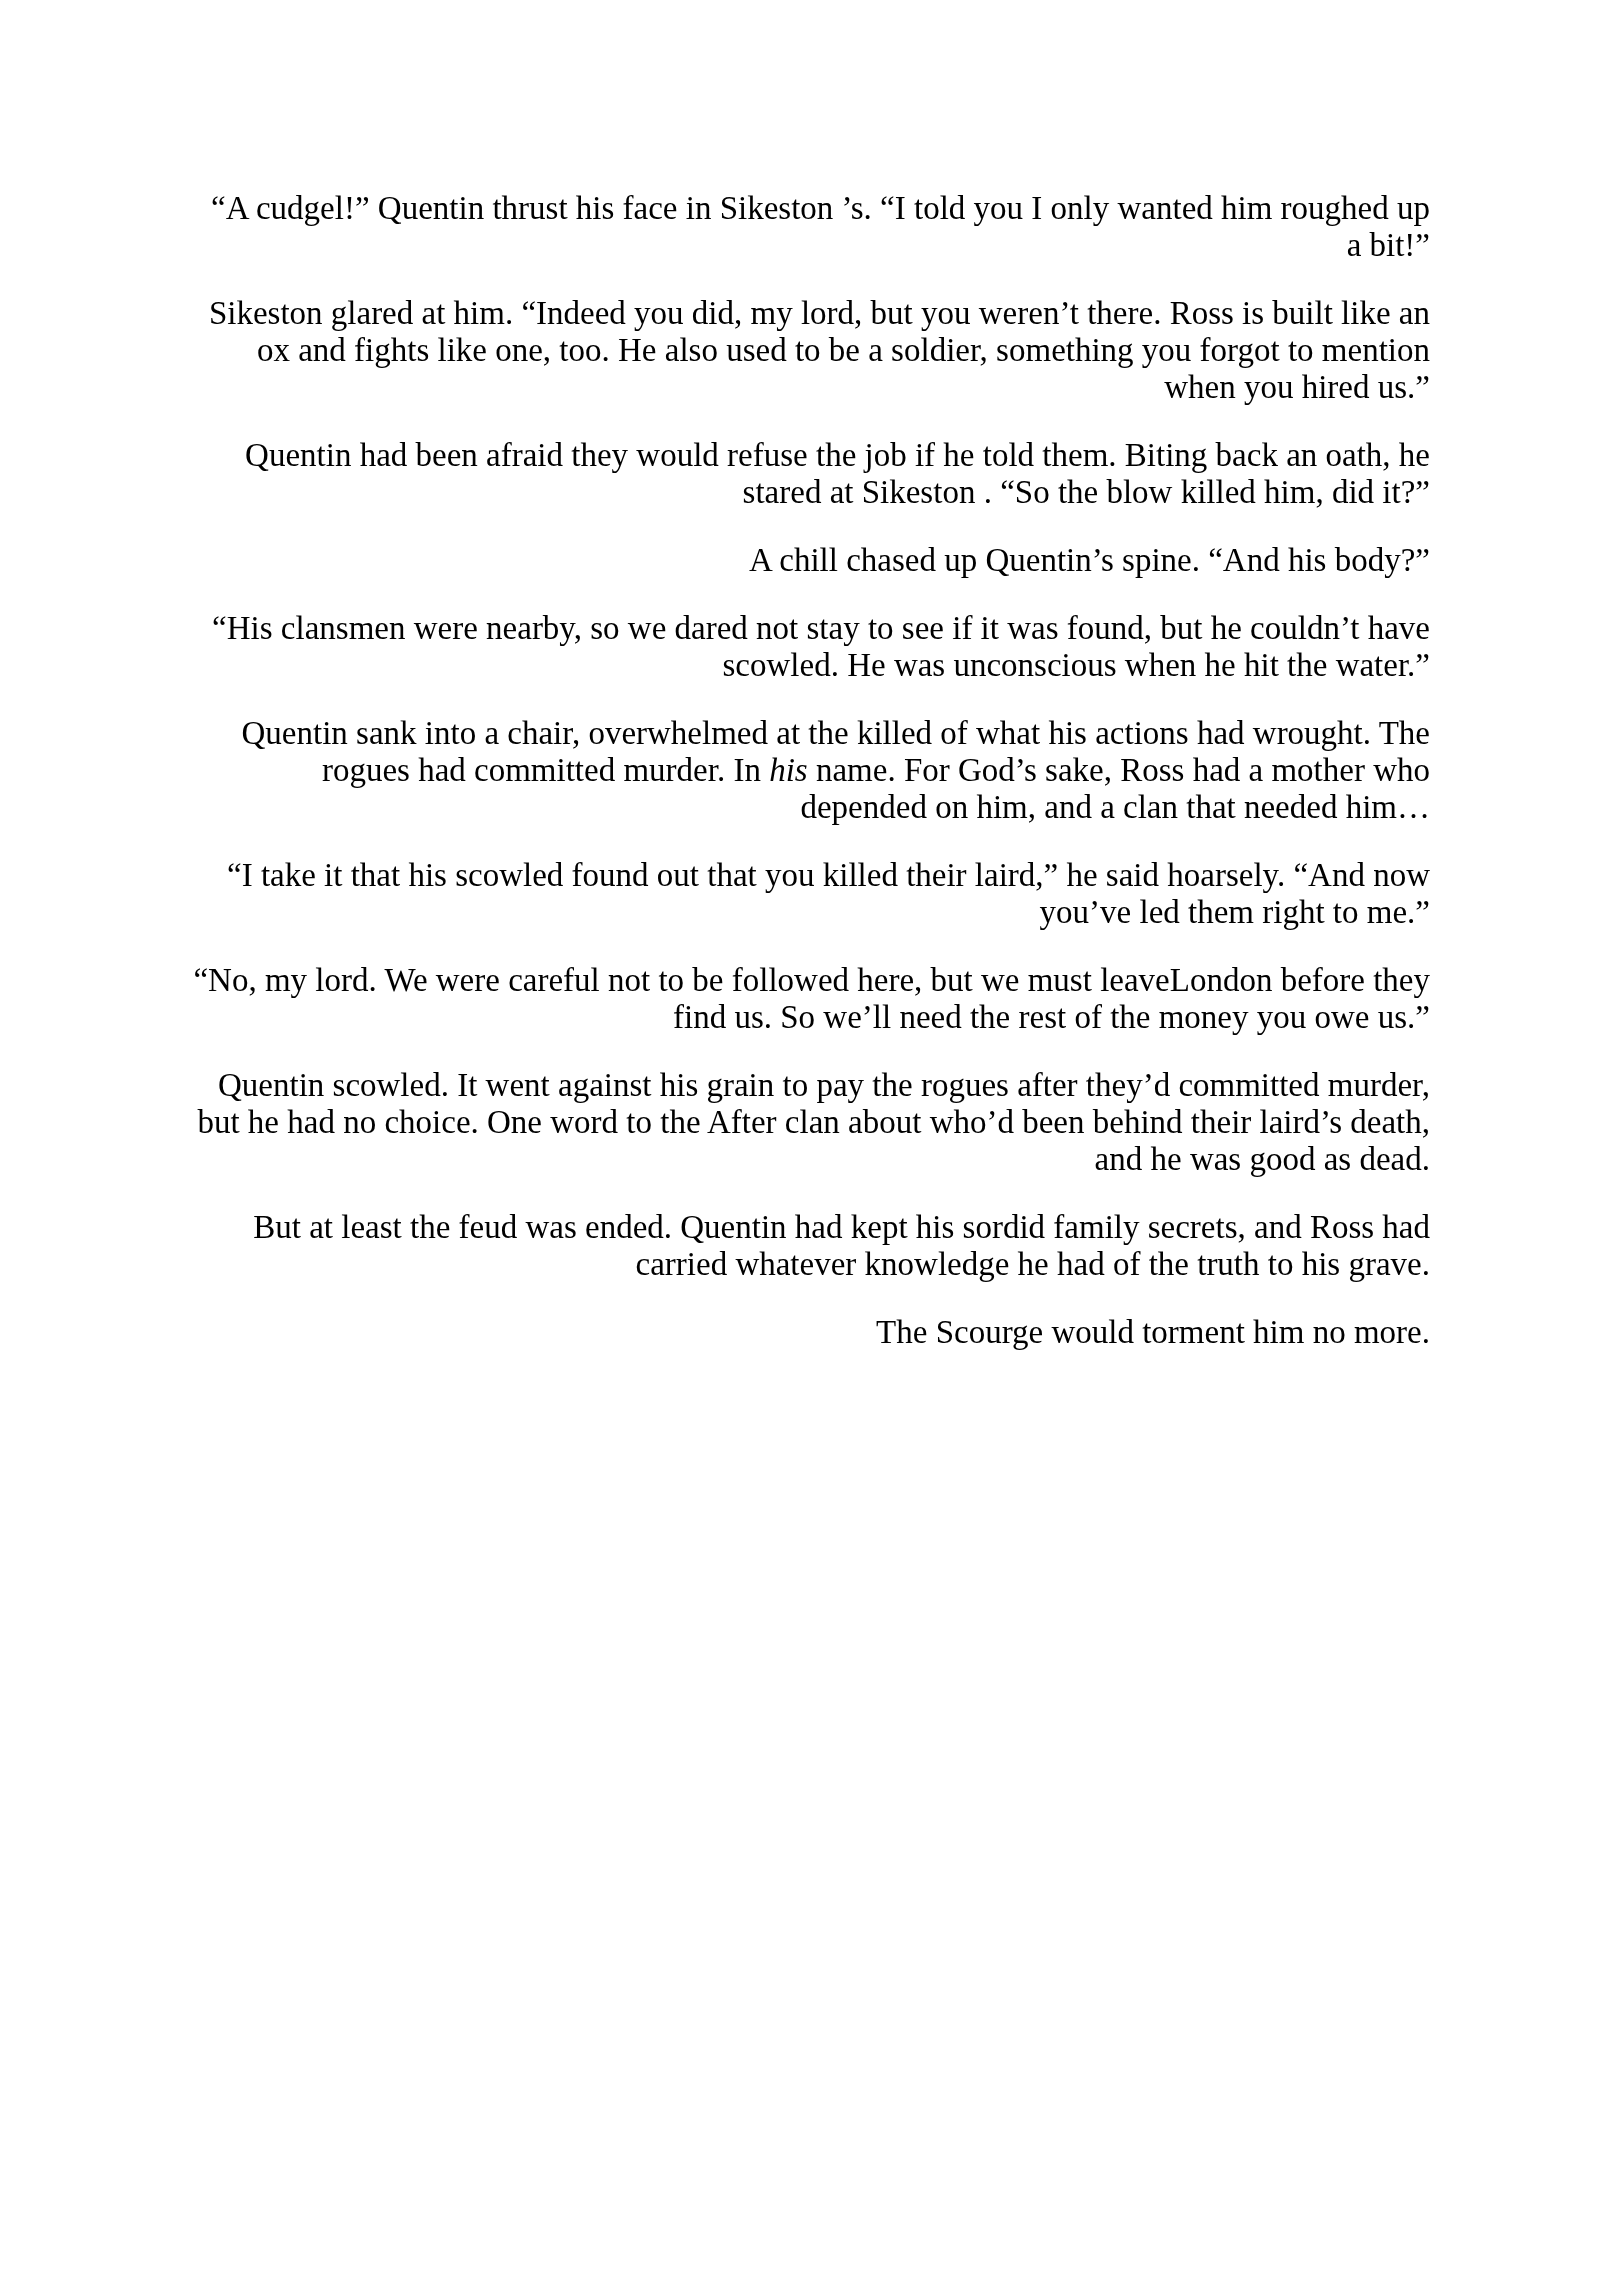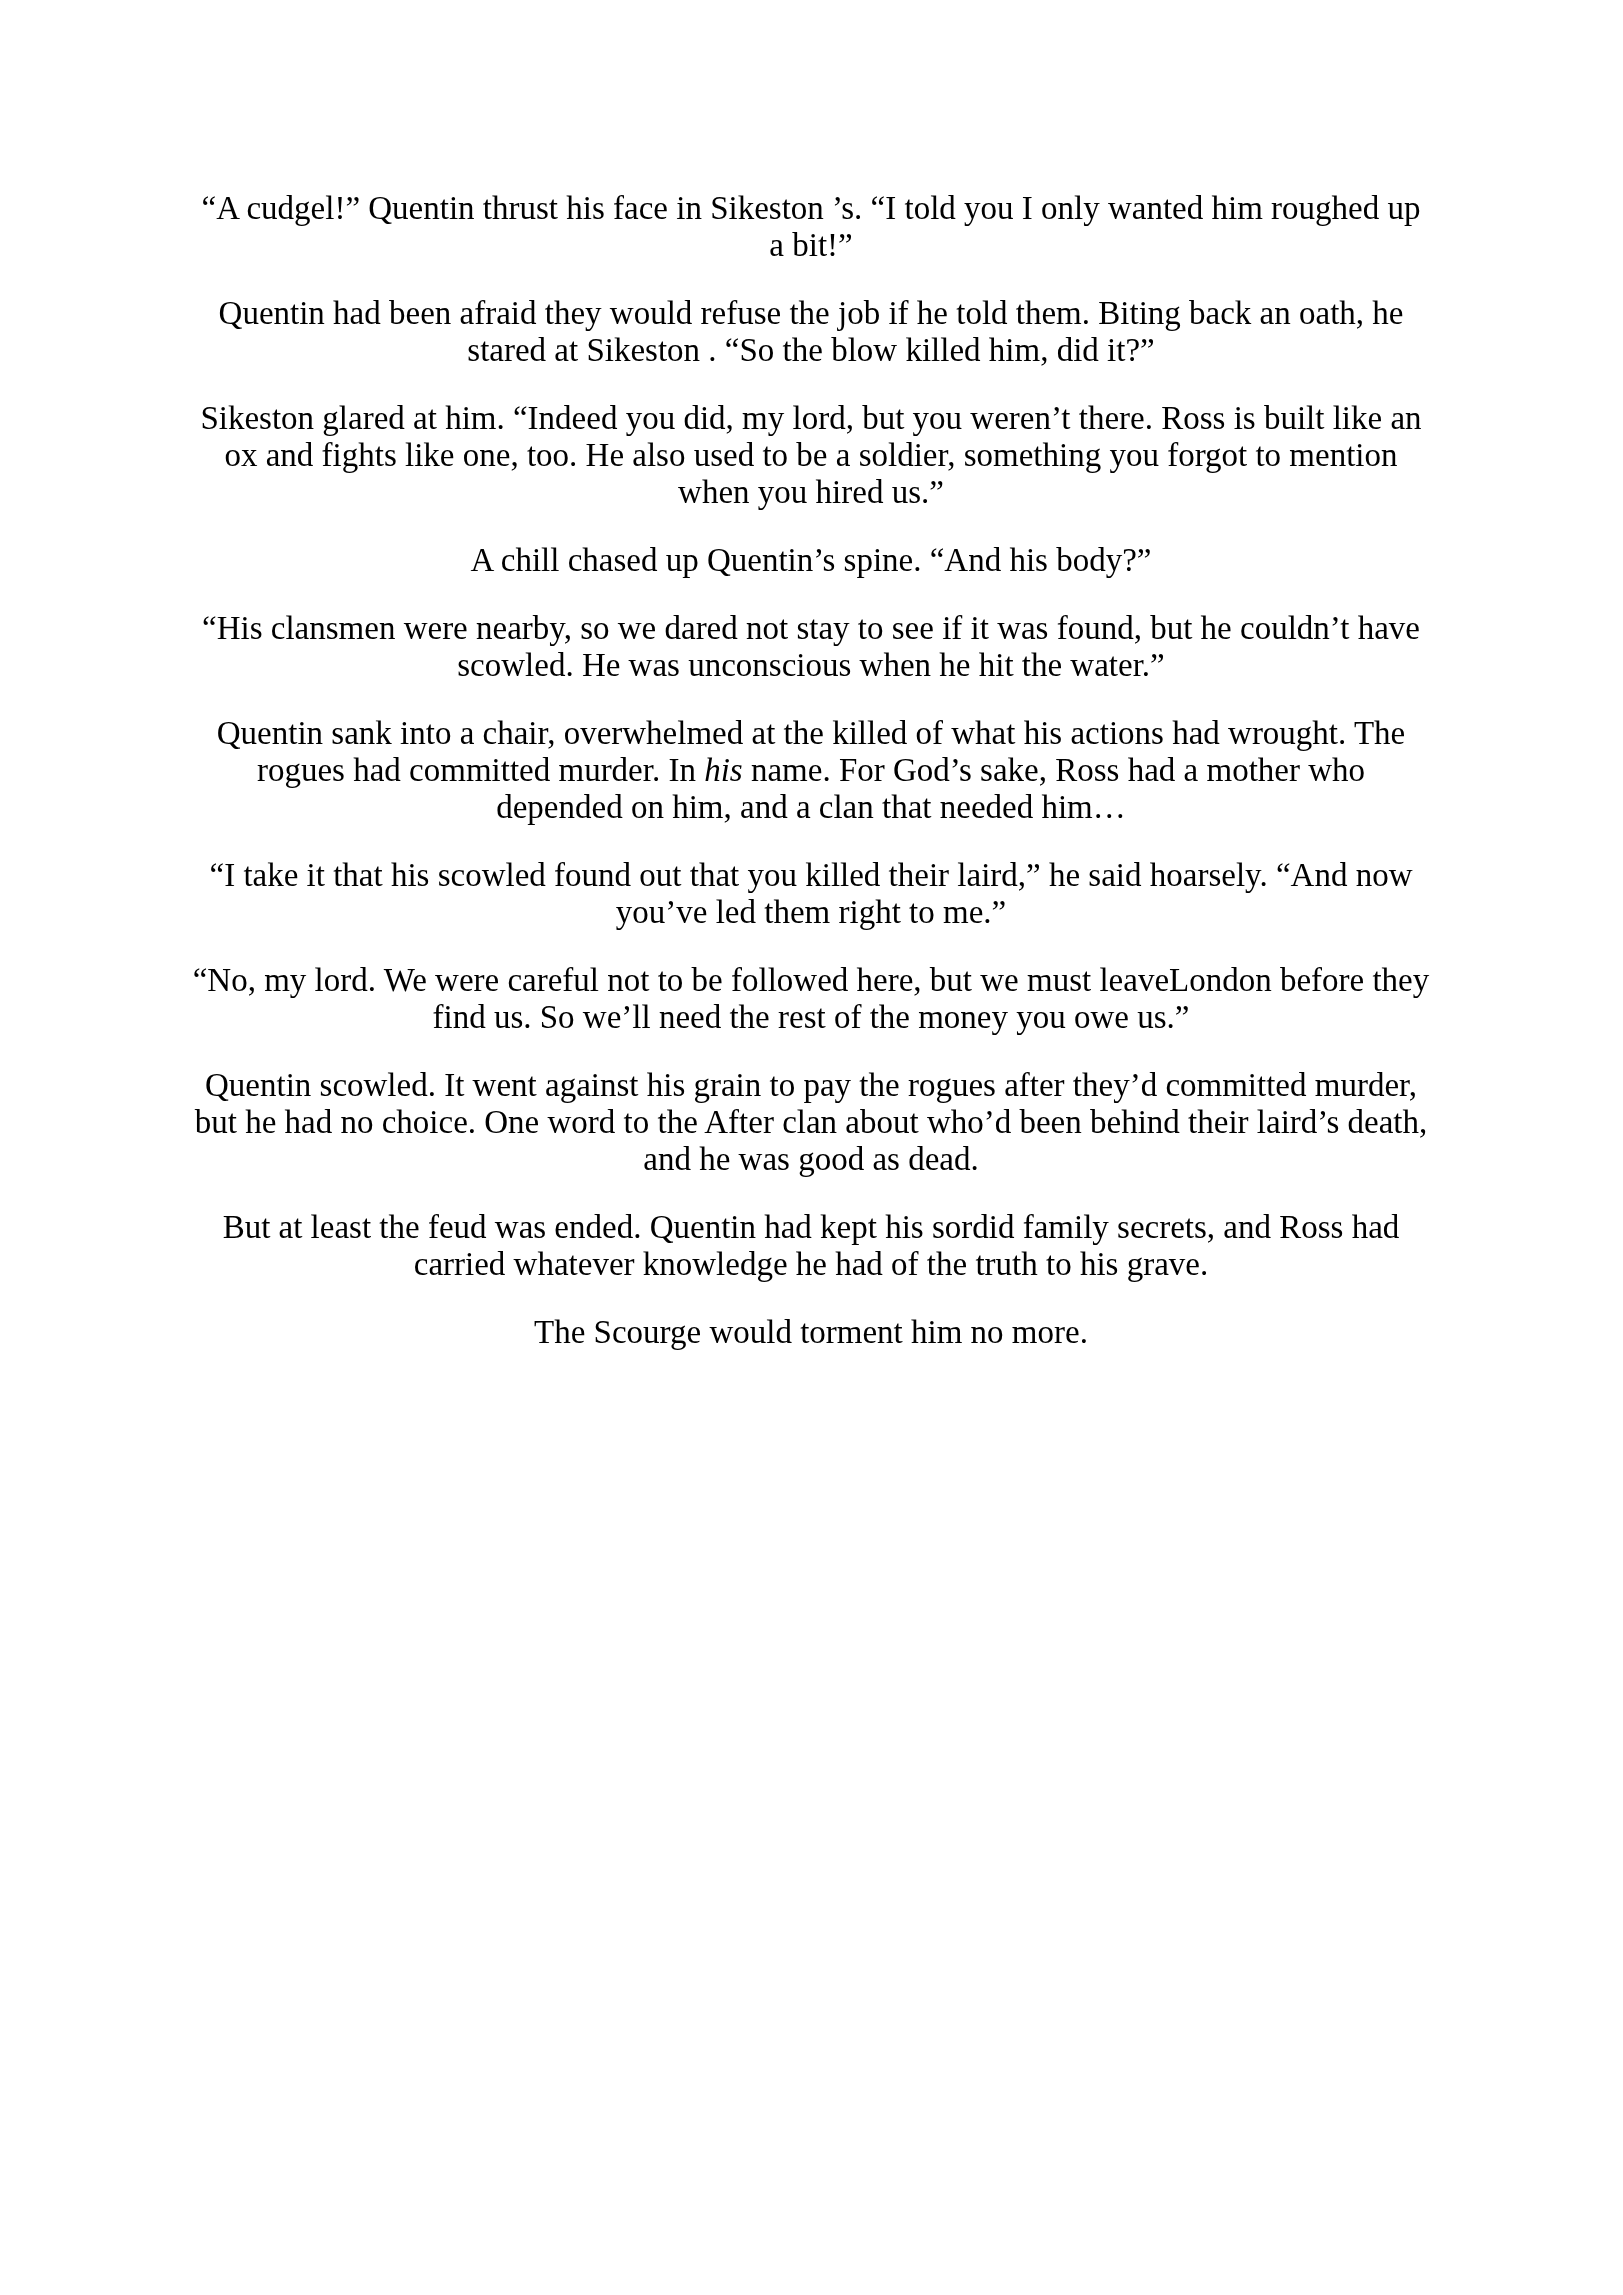--- a/index.html
+++ b/index.html
@@ -16,37 +16,37 @@
   }
   .content {
     position: absolute;
     left: 192px;
     top: 190px;
     width: 1238px;
     font-family: "Liberation Serif", "DejaVu Serif", serif;
     font-size: 33px;
     line-height: 37px;
     color: #000000;
-    text-align: center;
+    text-align: right;
   }
   .paragraph {
     margin: 0 0 31px 0;
     padding: 0;
   }
   .paragraph em {
   }
 </style>
 </head>
 <body>
 
 <div class="page">
   <main class="content">
       <p class="paragraph"><span>“A cudgel!” Quentin thrust his face in Sikeston ’s. “I told you I only wanted him roughed up a bit!”</span></p>
+      <p class="paragraph"><span>Sikeston glared at him. “Indeed you did, my lord, but you weren’t there. Ross is built like an ox and fights like one, too. He also used to be a soldier, something you forgot to mention when you hired us.”</span></p>
       <p class="paragraph"><span>Quentin had been afraid they would refuse the job if he told them. Biting back an oath, he stared at Sikeston . “So the blow killed him, did it?”</span></p>
-      <p class="paragraph"><span>Sikeston glared at him. “Indeed you did, my lord, but you weren’t there. Ross is built like an ox and fights like one, too. He also used to be a soldier, something you forgot to mention when you hired us.”</span></p>
       <p class="paragraph"><span>A chill chased up Quentin’s spine. “And his body?”</span></p>
       <p class="paragraph"><span>“His clansmen were nearby, so we dared not stay to see if it was found, but he couldn’t have scowled. He was unconscious when he hit the water.”</span></p>
       <p class="paragraph"><span>Quentin sank into a chair, overwhelmed at the killed of what his actions had wrought. The rogues had committed murder. In </span><em>his</em><span> name. For God’s sake, Ross had a mother who depended on him, and a clan that needed him…</span></p>
       <p class="paragraph"><span>“I take it that his scowled found out that you killed their laird,” he said hoarsely. “And now you’ve led them right to me.”</span></p>
       <p class="paragraph"><span>“No, my lord. We were careful not to be followed here, but we must leaveLondon before they find us. So we’ll need the rest of the money you owe us.”</span></p>
       <p class="paragraph"><span>Quentin scowled. It went against his grain to pay the rogues after they’d committed murder, but he had no choice. One word to the After clan about who’d been behind their laird’s death, and he was good as dead.</span></p>
       <p class="paragraph"><span>But at least the feud was ended. Quentin had kept his sordid family secrets, and Ross had carried whatever knowledge he had of the truth to his grave.</span></p>
       <p class="paragraph"><span>The Scourge would torment him no more.</span></p>
     </main>
 </div>

